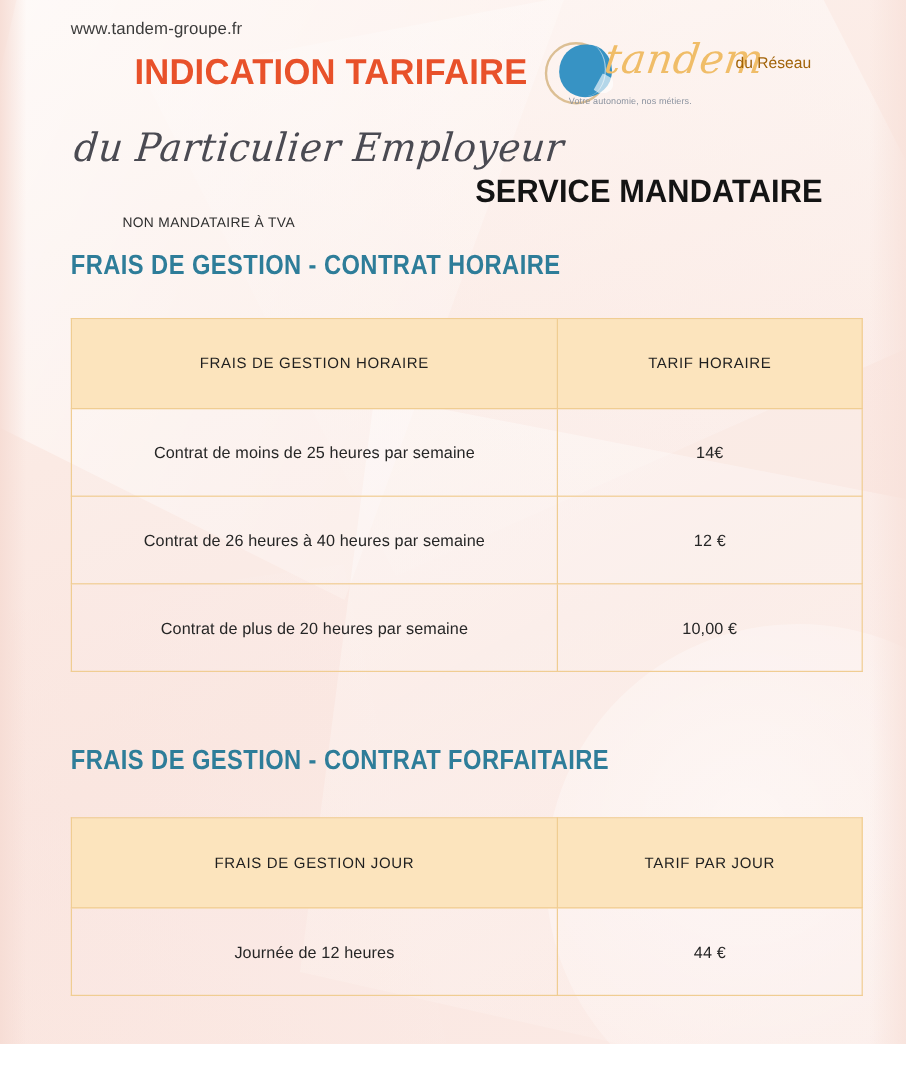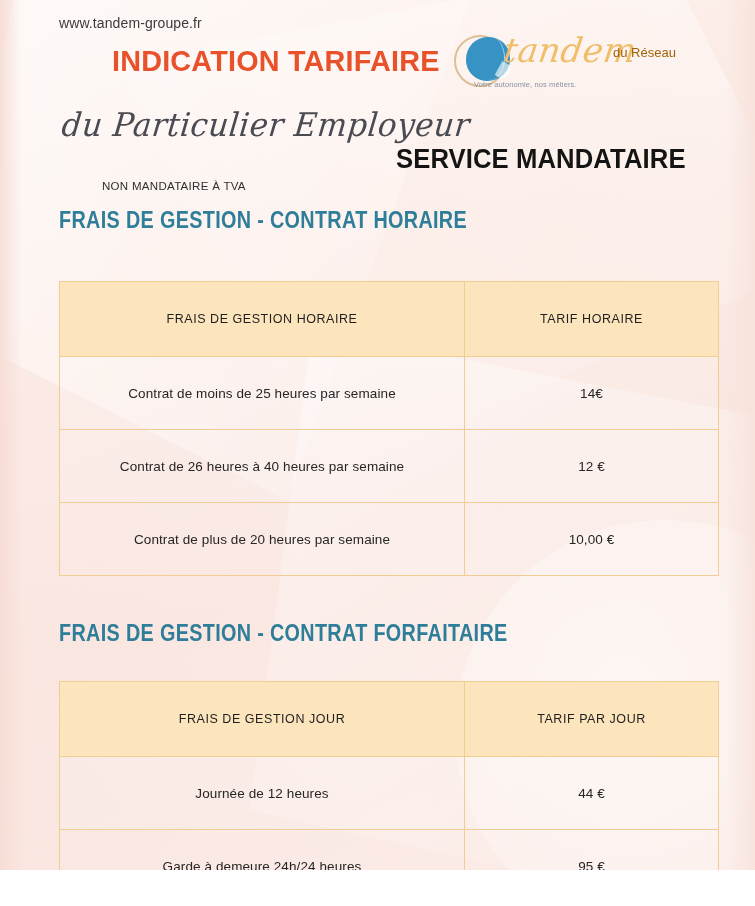--- a/index.html
+++ b/index.html
@@ -245,21 +245,21 @@
   .sh-2 { left: 59px; top: 620px; }
 
   
   .price-table {
     position: absolute;
     left: 59px;
     width: 659px;
     border-collapse: collapse;
     table-layout: fixed;
   }
-  .t-1 { top: 281px; }
+  .t-1 { top: 265px; }
   .t-2 { top: 681px; }
 
   .price-table th,
   .price-table td {
     border: 1.5px solid #f0cd92;
     text-align: center;
     vertical-align: middle;
     font-weight: normal;
   }
   .price-table col.c-label { width: 405px; }
@@ -353,21 +353,17 @@
         <tr>
           <th>FRAIS DE GESTION JOUR</th>
           <th>TARIF PAR JOUR</th>
         </tr>
       </thead>
       <tbody>
         <tr>
           <td>Journée de 12 heures</td>
           <td>44 €</td>
         </tr>
-        <tr>
-          <td>Garde à demeure 24h/24 heures</td>
-          <td>95 €</td>
-        </tr>
       </tbody>
     </table>
 
   </div>
 </div>
 
 </body></html>

